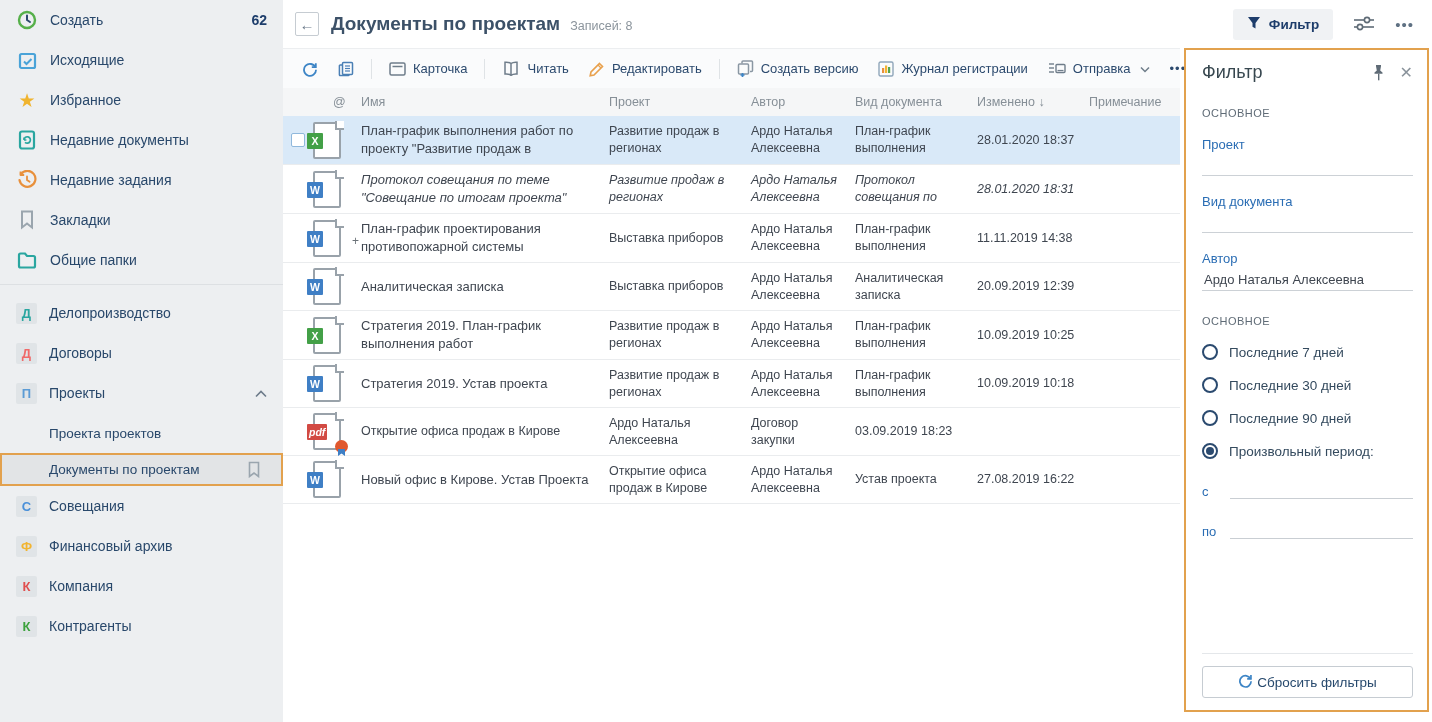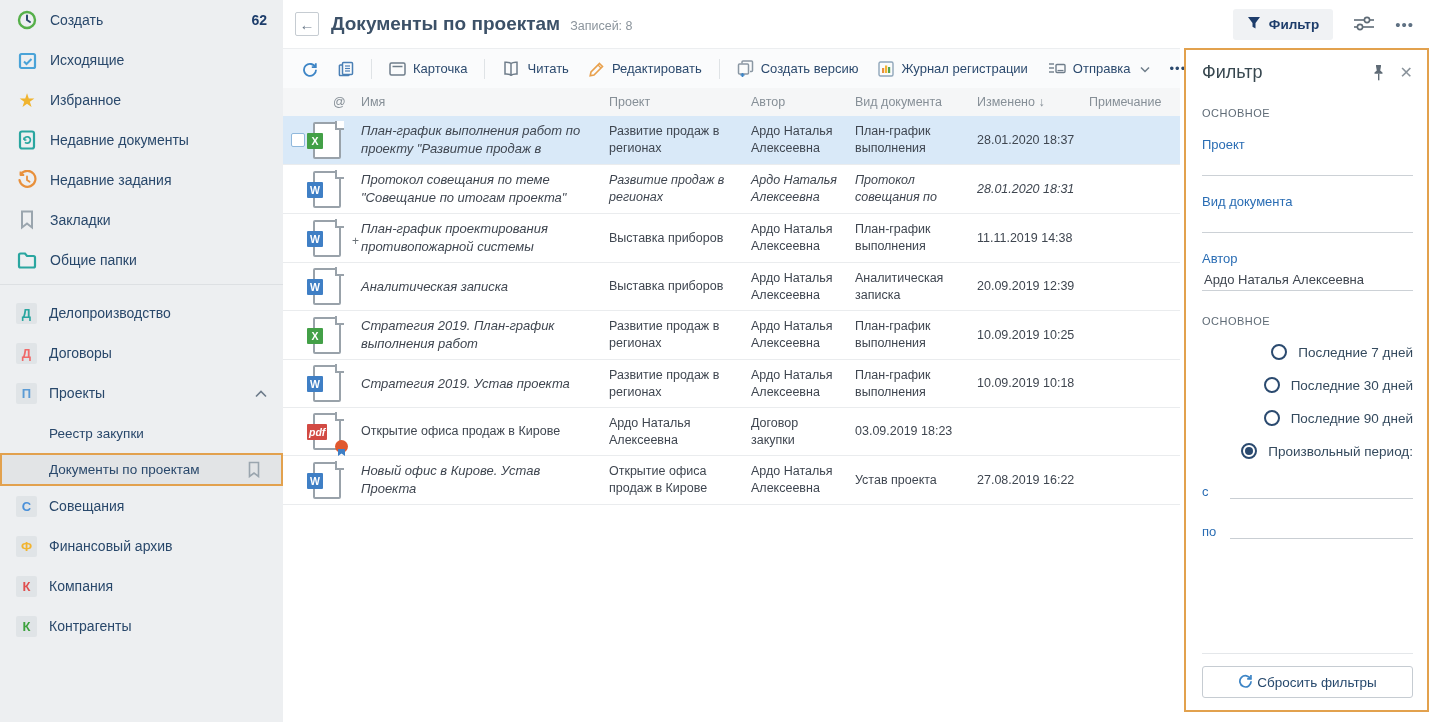--- a/index.html
+++ b/index.html
@@ -49,21 +49,21 @@
 
   
   .grid-row { display:grid; grid-template-columns:30px 48px 248px 142px 104px 122px 112px 91px; }
   .thead { height:28px; background:#f5f6f7; align-items:center; }
   .thead .th { font-size:12.5px; color:#868f97; padding-right:8px; cursor:pointer; }
   .th-at { padding-left:20px; }
   .trow { min-height:48px; border-bottom:1px solid #eaecee; align-items:center; cursor:pointer; background:#fff; }
   .trow.selected { background:#d9e9f8; }
   .trow.italic .cell, .trow.italic .name-cell { font-style:italic; }
   .cell { font-size:12.5px; color:#3f4650; line-height:17px; padding:6px 10px 6px 0; }
-  .name-cell { font-size:13px; color:#3f4650; line-height:18px; padding:6px 12px 6px 0;font-style:italic; }
+  .name-cell { font-size:13px; color:#3f4650; line-height:18px; padding:6px 12px 6px 0; }
   .cb-cell { display:flex; align-items:center; justify-content:center; }
   .checkbox { width:14px; height:14px; border:1px solid #8fb8dc; border-radius:2px; background:#fff; }
   .icon-cell-row { display:flex; align-items:center; position:relative; }
   .plus-mark { position:absolute; right:2px; top:14px; color:#6b7278; font-size:12px; }
 
   
   .ficon { position:relative; width:30px; height:37px; flex:none; }
   .ficon .page { position:absolute; left:0; top:0; width:28px; height:37px; background:#fff;
     border:2px solid #99a2aa; border-radius:2px; }
   .ficon .fold { position:absolute; right:-1px; top:-1px; width:9px; height:9px; background:#fff;
@@ -80,21 +80,21 @@
 
   
   .filter-panel { position:absolute; left:1184px; top:48px; width:245px; height:664px; background:#fff;
     border:2px solid #e2a14e; display:flex; flex-direction:column; padding:12px 14px 12px 16px; }
   .fp-title-row { display:flex; align-items:center; }
   .fp-title { font-size:18px; color:#37474f; flex:1; }
   .fp-section { font-size:11px; color:#5f6b76; letter-spacing:.5px; margin-top:24px; }
   .fp-link { font-size:13px; color:#2a6db4; margin-top:18px; cursor:pointer; }
   .fp-line { border-bottom:1px solid #ccd1d6; height:24px; }
   .fp-value { font-size:13px; color:#3f4650; padding:6px 0 3px 2px; border-bottom:1px solid #ccd1d6; }
-  .radio-row { display:flex; align-items:center; gap:11px; margin-top:17px; cursor:pointer;justify-content:flex-end; }
+  .radio-row { display:flex; align-items:center; gap:11px; margin-top:17px; cursor:pointer; }
   .radio { width:16px; height:16px; border:2px solid #2b4a6f; border-radius:50%; flex:none;
     display:flex; align-items:center; justify-content:center; background:#fff; }
   .radio.on::after { content:""; width:8px; height:8px; border-radius:50%; background:#2b4a6f; }
   .radio-lbl { font-size:13.5px; color:#344a5e; }
   .date-row { display:flex; align-items:flex-end; gap:10px; margin-top:20px; }
   .date-lbl { font-size:13px; color:#2a6db4; width:18px; }
   .date-input { flex:1; border:none; border-bottom:1px solid #c9ced3; height:20px; background:transparent;
     font-family:inherit; font-size:13px; }
   .fp-footer { margin-top:auto; }
   .fp-footer-line { height:1px; background:#e4e7ea; margin-bottom:12px; }
@@ -190,21 +190,21 @@
       <span class="letter-ic lt-blue">П</span>
       <span class="lbl">Проекты</span>
       <span class="chev">
         <svg width="12" height="8" viewBox="0 0 12 8">
             <path d="M1 6.5 6 1.5 11 6.5" fill="none" stroke="#6d7b8a" stroke-width="1.6"></path>
           </svg>
       </span>
     </div>
 
     <div class="side-child">
-      <span class="lbl">Реестр закупки</span>
+      <span class="lbl">Проекта проектов</span>
     </div>
 
     <div class="side-child selected">
       <span class="lbl">Документы по проектам</span>
       <span class="icon-cell">
         <svg width="14" height="17" viewBox="0 0 14 17">
             <path d="M2.5 1.5h9v14l-4.5-3.5-4.5 3.5z" fill="none" stroke="#9aa5ae" stroke-width="1.6"></path>
           </svg>
       </span>
     </div>

